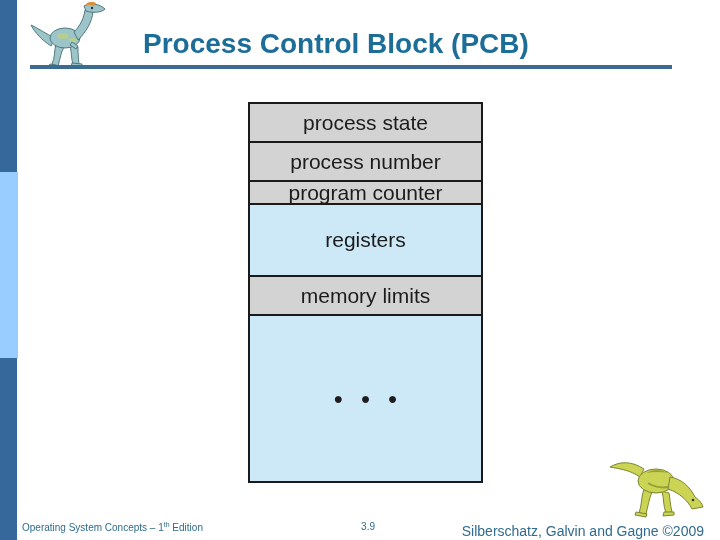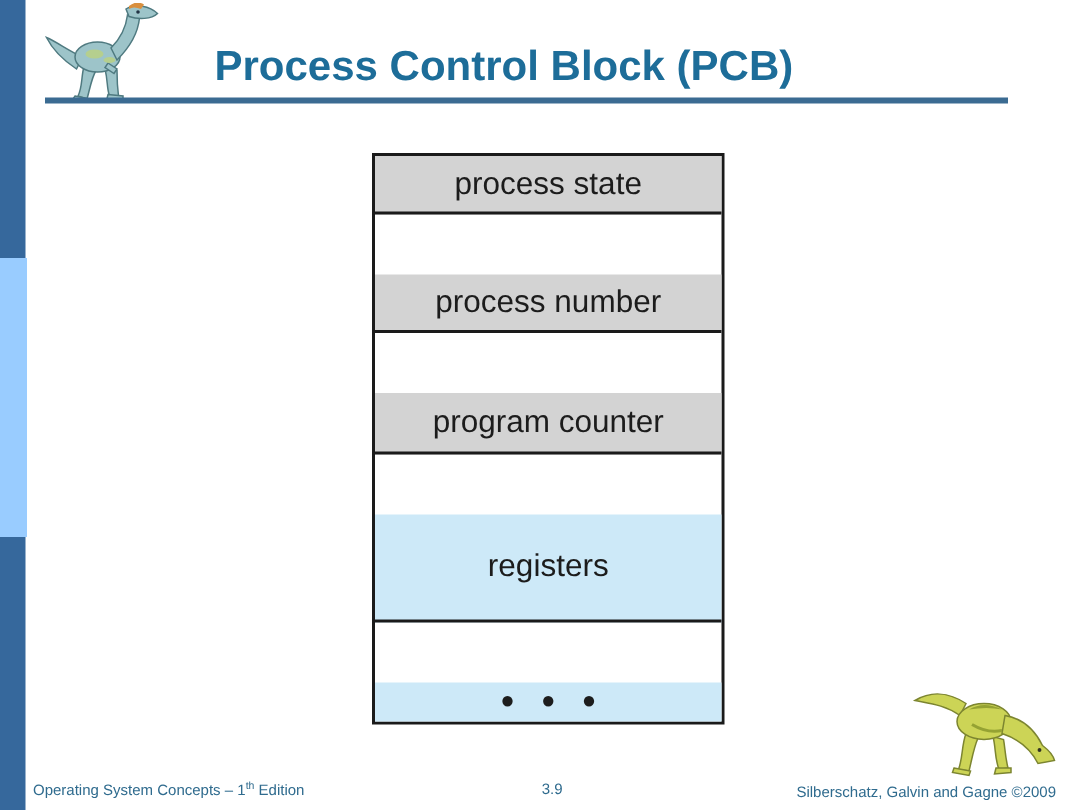--- a/index.html
+++ b/index.html
@@ -16,45 +16,45 @@
   .header-logo{position:absolute;left:28px;top:2px;width:84px;height:66px;}
   .title{
     position:absolute;left:143px;top:28px;width:560px;
     font-size:28px;font-weight:bold;color:#1d6d99;letter-spacing:0;
   }
   .rule{position:absolute;left:30px;top:65px;width:642px;height:4px;background:#3b6b92;}
   
   .pcb{
     position:absolute;left:248px;top:102px;width:235px;height:381px;
     border:2px solid #1a1a1a;box-sizing:border-box;
-    display:flex;flex-direction:column;gap:40px;
+    display:flex;flex-direction:column;
   }
   .row{
     border-bottom:2px solid #1a1a1a;box-sizing:border-box;
     display:flex;align-items:center;justify-content:center;
     font-size:21px;color:#1c1c1c;
   }
   .row:last-child{border-bottom:none;flex:1;}
   .row.gray{background:#d3d3d3;}
   .row.blue{background:#cde9f8;}
   .row.h40{height:39px;}
-  .row.h41{height:41px;}
+  .row.h41{height:23px;}
   .row.tall{height:72px;}
   .row.dots span{font-size:16px;font-weight:bold;word-spacing:13px;color:#1d1d1d;}
   
   .footer-left{
     position:absolute;left:22px;top:521px;font-size:10px;color:#2f6b8e;
   }
   .footer-left sup{font-size:7px;}
   .page-number{
     position:absolute;left:330px;top:521px;width:45px;text-align:right;
     font-size:10px;color:#2f6b8e;
   }
   .footer-right{
-    position:absolute;right:16px;top:523px;font-size:10px;color:#2f6b8e;text-align:left;
+    position:absolute;right:16px;top:523px;font-size:14px;color:#2f6b8e;text-align:left;
   }
   .credit-logo{position:absolute;left:608px;top:452px;width:96px;height:66px;}
 </style>
 </head>
 <body>
 
 <div class="slide">
 
   <div class="stripe top"></div>
   <div class="stripe mid"></div>
@@ -87,20 +87,23 @@
     </div>
     <div class="row gray h40">
       <span>process number</span>
     </div>
     <div class="row gray h41">
       <span>program counter</span>
     </div>
     <div class="row blue tall">
       <span>registers</span>
     </div>
+    <div class="row gray h40">
+      <span>memory limits</span>
+    </div>
     <div class="row blue dots">
       <span>● ● ●</span>
     </div>
   </div>
 
   <div class="footer-left"><span>Operating System Concepts – 1</span><sup>th</sup><span> Edition</span></div>
 
   <div class="page-number">3.9</div>
 
   <div class="footer-right">Silberschatz, Galvin and Gagne ©2009</div>

